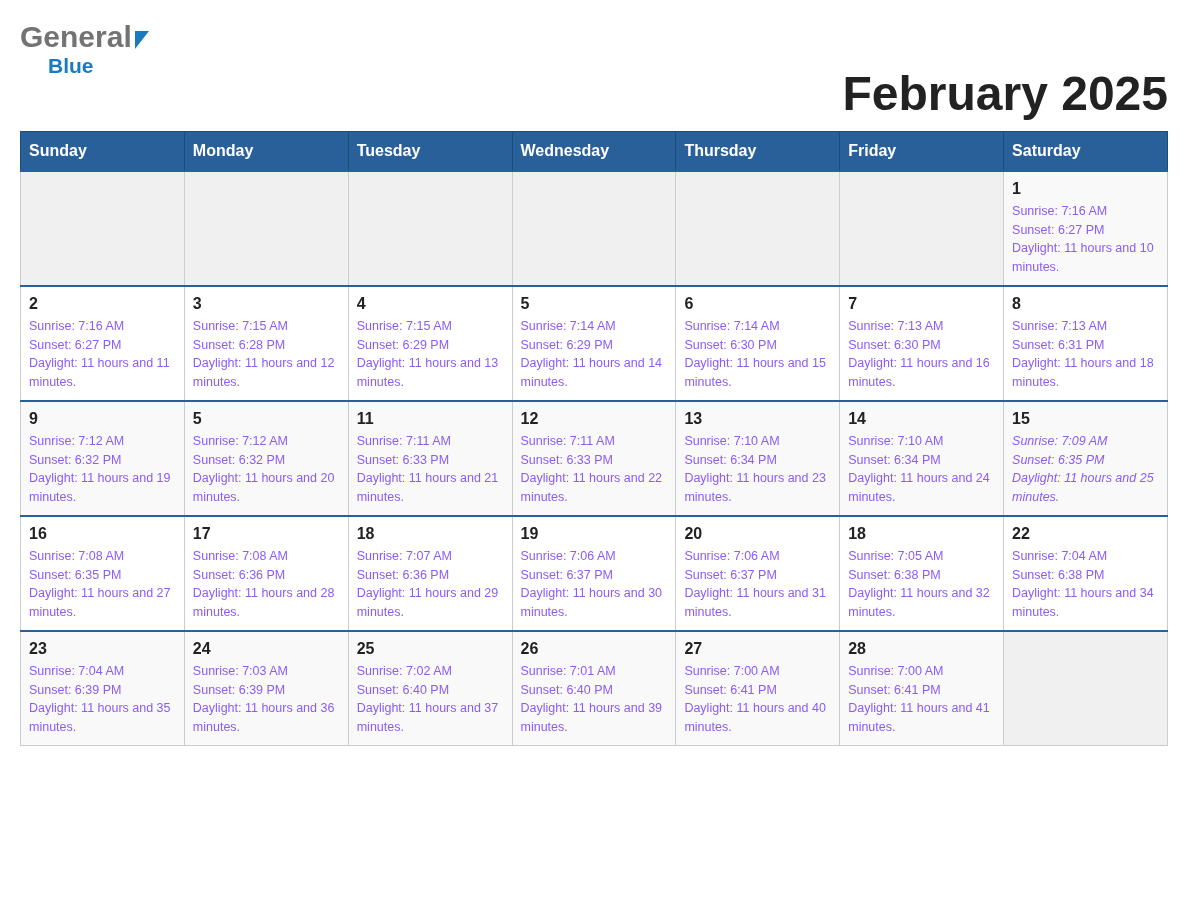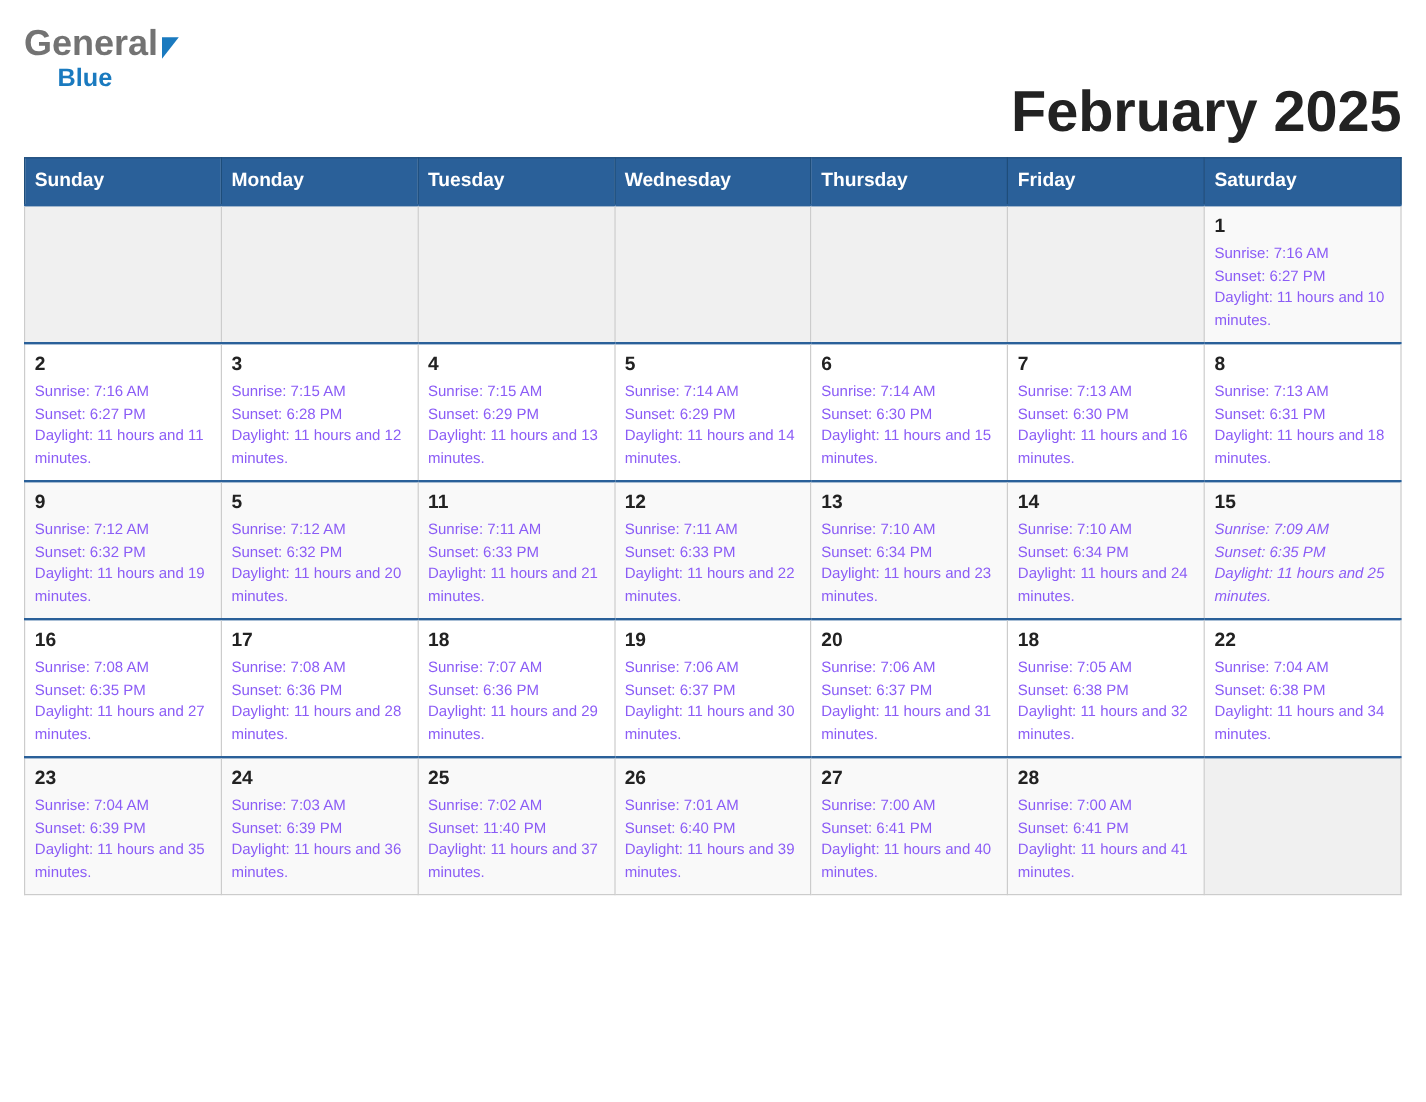--- a/index.html
+++ b/index.html
@@ -291,21 +291,21 @@
         </td>
         <td>
           <span class="day-number">24</span>
           <div class="day-info" style="white-space: pre-line;">Sunrise: 7:03 AM
 Sunset: 6:39 PM
 Daylight: 11 hours and 36 minutes.</div>
         </td>
         <td>
           <span class="day-number">25</span>
           <div class="day-info" style="white-space: pre-line;">Sunrise: 7:02 AM
-Sunset: 11:40 PM
+Sunset: 6:40 PM
 Daylight: 11 hours and 37 minutes.</div>
         </td>
         <td>
           <span class="day-number">26</span>
           <div class="day-info" style="white-space: pre-line;">Sunrise: 7:01 AM
 Sunset: 6:40 PM
 Daylight: 11 hours and 39 minutes.</div>
         </td>
         <td>
           <span class="day-number">27</span>

